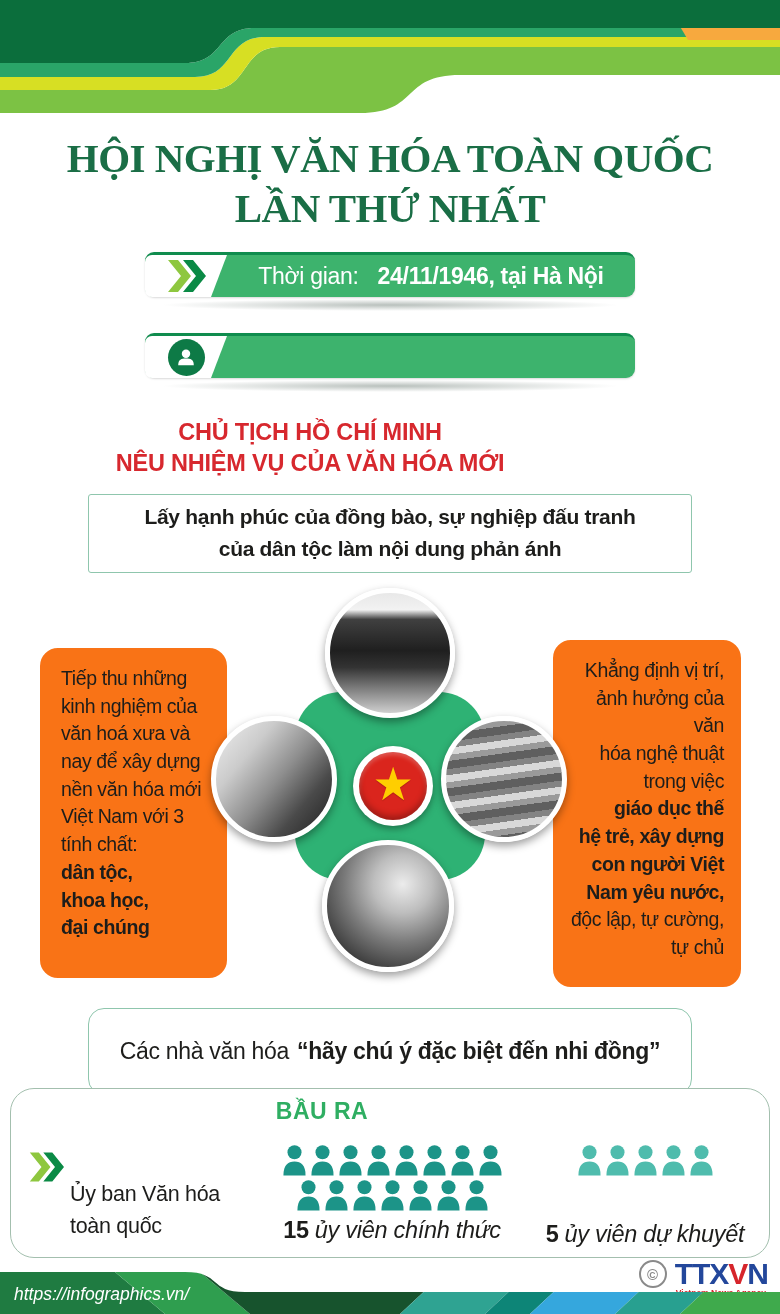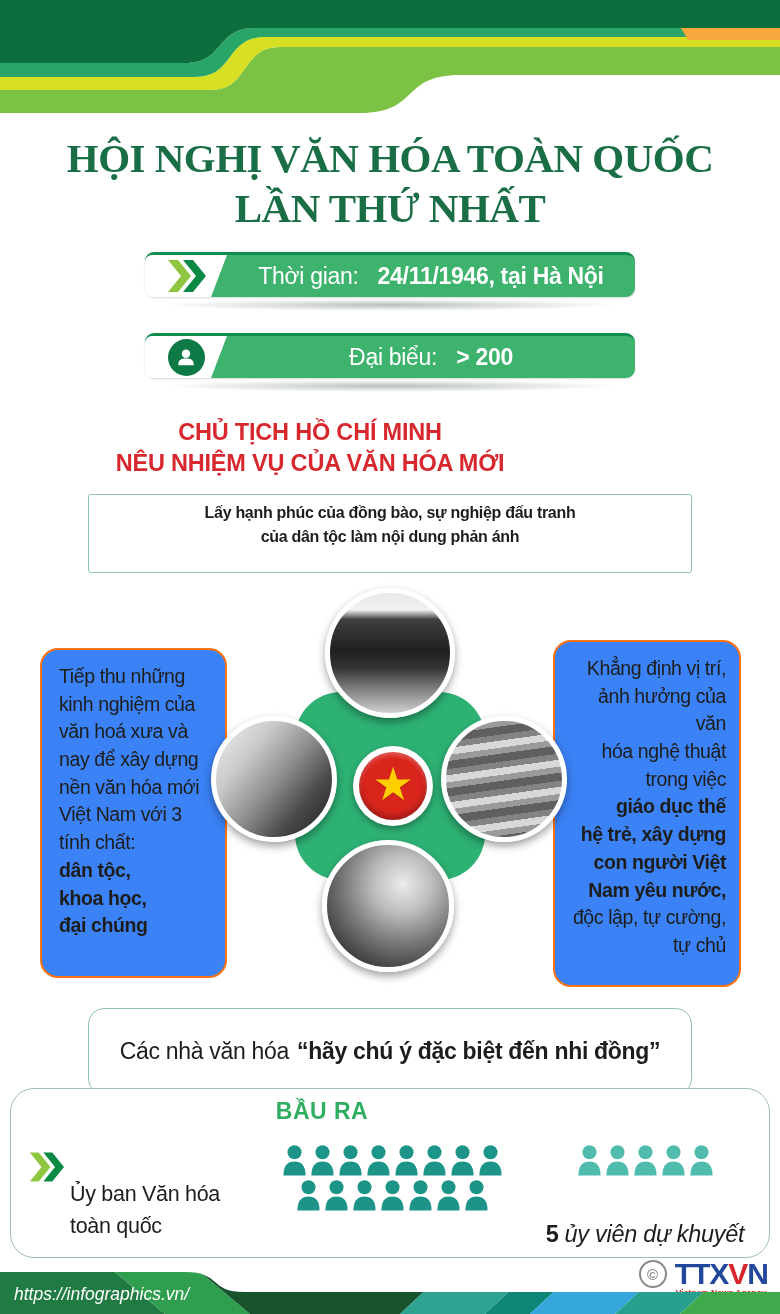--- a/index.html
+++ b/index.html
@@ -29,28 +29,28 @@
   #shadow-bar1{top:299px;} #shadow-bar2{top:380px;}
   .person-badge{width:37px;height:37px;border-radius:50%;background:#0d7a46;display:flex;align-items:center;justify-content:center;}
 
   
   .red-heading{left:0;top:417px;width:620px;text-align:center;font-weight:bold;font-size:23.5px;
     line-height:1.32;color:#d7282e;white-space:pre-line;letter-spacing:-0.2px;}
 
   
   .quote-box{left:88px;width:604px;box-sizing:border-box;background:#ffffff;
     border:1.5px solid #8fc6ad;text-align:center;color:#1d1d1b;}
-  #quote-mission{top:494px;height:79px;border-radius:3px;font-weight:bold;font-size:16px;
+  #quote-mission{top:494px;height:79px;border-radius:3px;font-weight:bold;font-size:21px;
     line-height:1.5;white-space:pre-line;padding-top:6px;letter-spacing:-0.3px;}
   #quote-children{top:1008px;height:87px;border-radius:16px;font-size:23px;
     display:flex;align-items:center;justify-content:center;letter-spacing:-0.3px;}
   #quote-children b{margin-left:8px;}
 
   
-  .side-box{box-sizing:border-box;border:2px solid #f97316;border-radius:18px;background:#3b82f6;
+  .side-box{box-sizing:border-box;border:4px solid #f97316;border-radius:18px;background:#f97316;
     font-size:19.5px;line-height:1.42;color:#1d1d1b;letter-spacing:-0.4px;}
   #left-box{left:40px;top:648px;width:187px;height:330px;padding:13px 8px 10px 17px;text-align:left;}
   #right-box{left:553px;top:640px;width:188px;height:347px;padding:13px 13px 28px 8px;text-align:right;}
   .pre{white-space:pre-line;}
 
   
   #center-blob{left:295px;top:692px;width:190px;height:188px;background:#2eb274;border-radius:46px;}
   .photo{border-radius:50%;border:5px solid #ffffff;box-sizing:border-box;
     box-shadow:0 4px 9px rgba(0,0,0,.38);}
   #photo-top{left:325px;top:588px;width:130px;height:130px;
@@ -126,24 +126,20 @@
 
 <div class="abs info-bar" id="bar-delegates">
   <div class="bar-tab">
     <span class="person-badge">
       <svg width="22" height="22" viewBox="0 0 24 24">
         <circle cx="12" cy="8.5" r="4.6" fill="#ffffff"></circle>
         <path d="M3.5 21 C3.5 14.5 7 13.5 12 13.5 C17 13.5 20.5 14.5 20.5 21 Z" fill="#ffffff"></path>
       </svg>
     </span>
   </div>
-  <div class="bar-text">
-    <span>Đại biểu:</span>
-    <b>&gt; 200</b>
-  </div>
 </div>
 <div class="abs bar-shadow" id="shadow-bar2"></div>
 
 <div class="abs red-heading">CHỦ TỊCH HỒ CHÍ MINH
 NÊU NHIỆM VỤ CỦA VĂN HÓA MỚI</div>
 
 <div class="abs quote-box" id="quote-mission">Lấy hạnh phúc của đồng bào, sự nghiệp đấu tranh
 của dân tộc làm nội dung phản ánh</div>
 
 <div class="abs side-box" id="left-box">
@@ -257,20 +253,23 @@
         <svg width="25" height="32" viewBox="0 0 26 32">
           <circle cx="13" cy="8" r="7.3" fill="#1c9488"></circle>
           <path d="M1.5 32 C1.5 21.5 6 17.6 13 17.6 C20 17.6 24.5 21.5 24.5 32 Z" fill="#1c9488"></path>
         </svg>
         <svg width="25" height="32" viewBox="0 0 26 32">
           <circle cx="13" cy="8" r="7.3" fill="#1c9488"></circle>
           <path d="M1.5 32 C1.5 21.5 6 17.6 13 17.6 C20 17.6 24.5 21.5 24.5 32 Z" fill="#1c9488"></path>
         </svg>
       </div>
     </div>
+  <div class="people-label">
+    <b>15</b><i>ủy viên chính thức</i>
+  </div>
 </div>
 
 <div class="abs people-group" id="alternate-group">
   <div>
       <div class="person-row">
         <svg width="25" height="32" viewBox="0 0 26 32">
           <circle cx="13" cy="8" r="7.3" fill="#4fbcad"></circle>
           <path d="M1.5 32 C1.5 21.5 6 17.6 13 17.6 C20 17.6 24.5 21.5 24.5 32 Z" fill="#4fbcad"></path>
         </svg>
         <svg width="25" height="32" viewBox="0 0 26 32">

